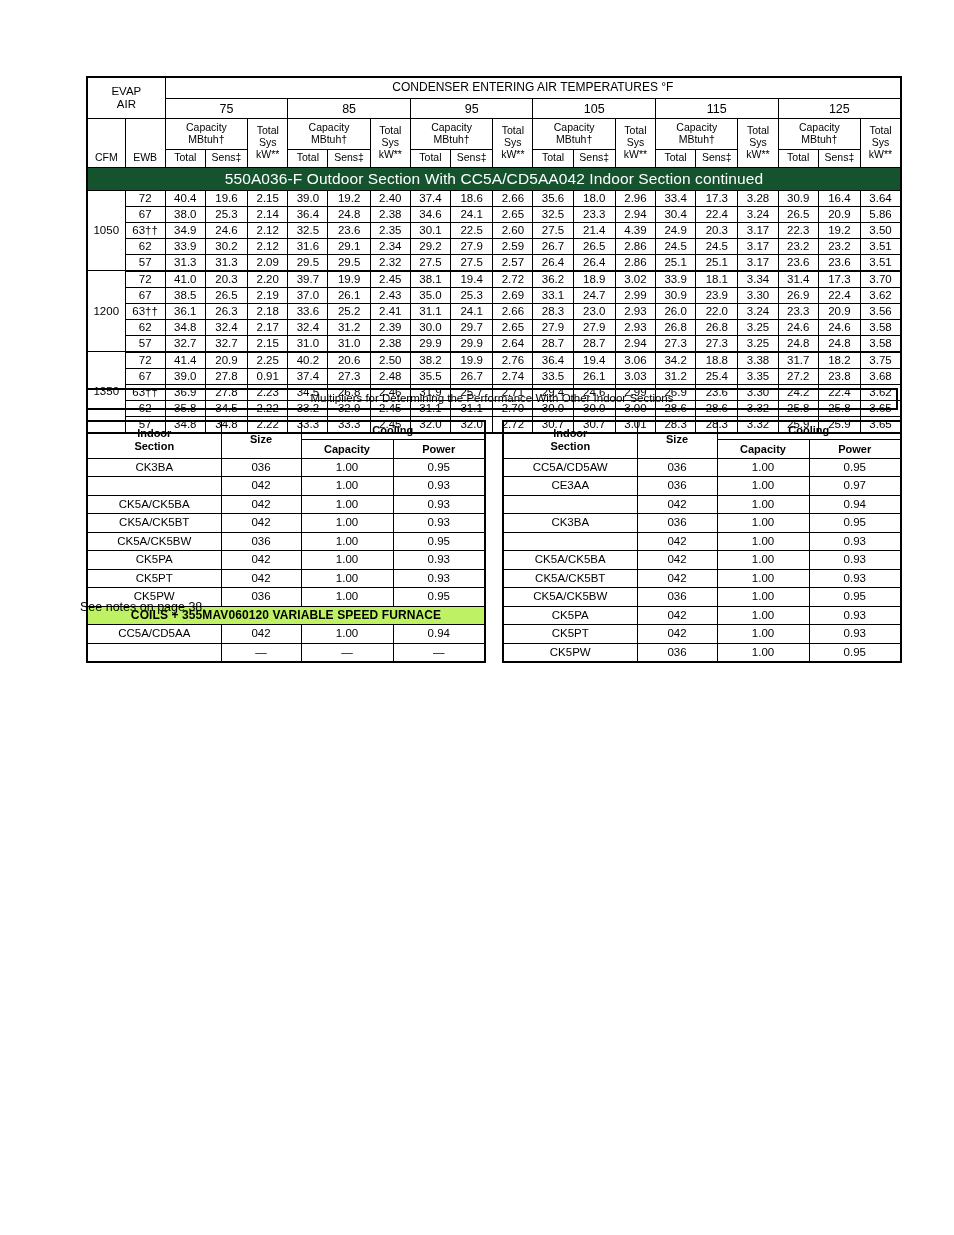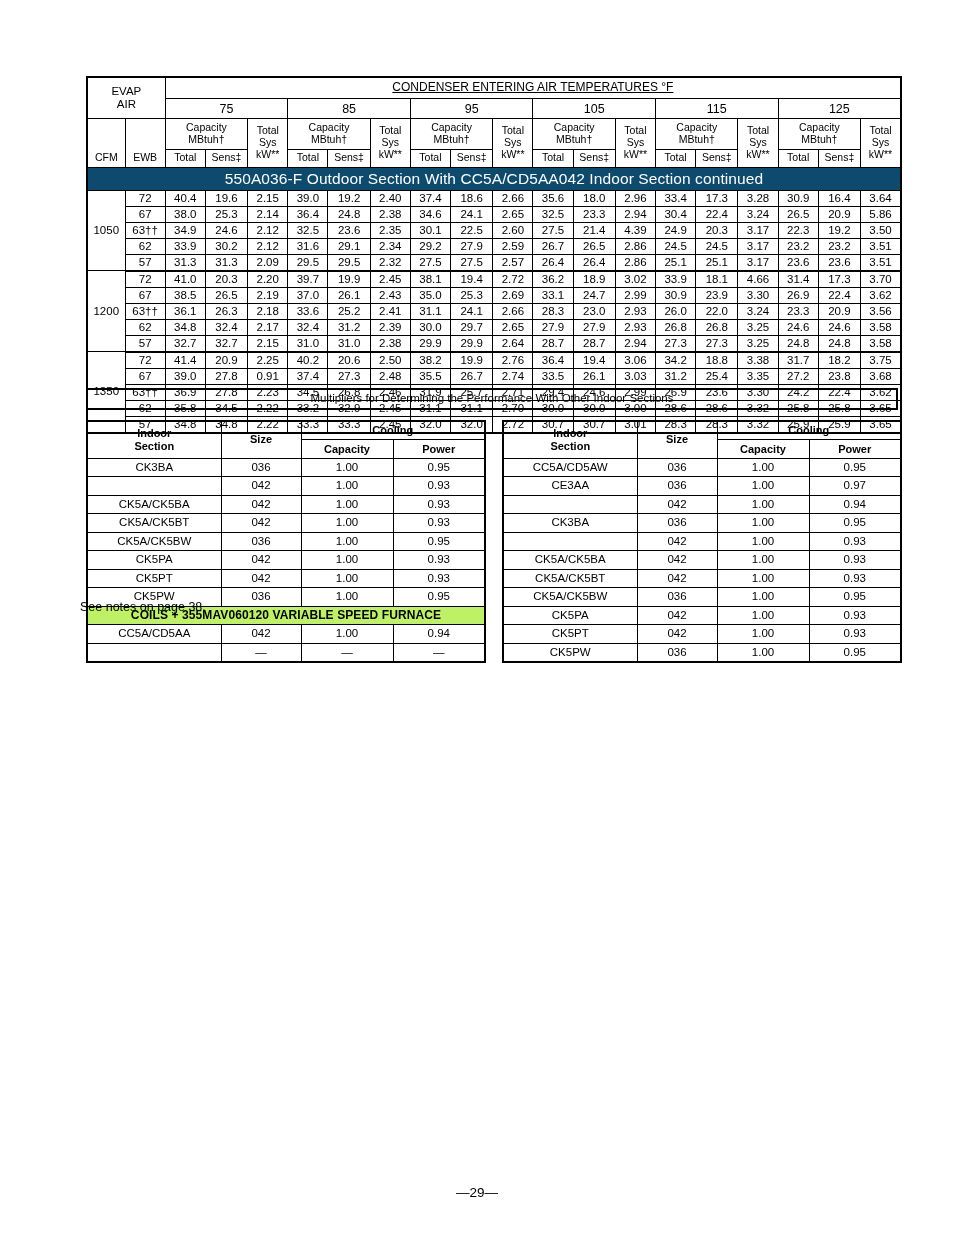--- a/index.html
+++ b/index.html
@@ -48,27 +48,27 @@
     border: 1px solid #000;
     padding: 0;
     text-align: center;
     vertical-align: middle;
     font-weight: normal;
     line-height: 1.12;
   }
   .outer-border { border: 2px solid #000 !important; }
 
   .hdr-b { font-weight: bold; font-size: 10.5px; }
-  .hdr-grp { font-weight: bold; font-size: 12px; text-decoration: underline; }
+  .hdr-grp { font-weight: bold; font-size: 12px; }
   .hdr-temp { font-weight: bold; font-size: 12.5px; }
   .hdr-sub { font-weight: bold; font-size: 10.5px; }
   .hdr-evap { font-weight: bold; font-size: 11.5px; line-height: 1.25; }
 
   .banner {
-    background: #0c4a6e;
+    background: #14532d;
     color: #ffffff;
     font-weight: bold;
     font-size: 15.5px;
     height: 22px;
     letter-spacing: 0.1px;
   }
   .datacell { font-size: 11.5px; height: 15px; }
   .cfmcell { font-size: 11.5px; font-weight: normal; }
   .blockend td { border-bottom: 2px solid #000 !important; }
   
@@ -319,21 +319,21 @@
             <td class="datacell">19.9</td>
             <td class="datacell">2.45</td>
             <td class="datacell">38.1</td>
             <td class="datacell">19.4</td>
             <td class="datacell">2.72</td>
             <td class="datacell">36.2</td>
             <td class="datacell">18.9</td>
             <td class="datacell">3.02</td>
             <td class="datacell">33.9</td>
             <td class="datacell">18.1</td>
-            <td class="datacell">4.66</td>
+            <td class="datacell">3.34</td>
             <td class="datacell">31.4</td>
             <td class="datacell">17.3</td>
             <td class="datacell">3.70</td>
           </tr>
           <tr>
             <td class="datacell">67</td>
             <td class="datacell">38.5</td>
             <td class="datacell">26.5</td>
             <td class="datacell">2.19</td>
             <td class="datacell">37.0</td>
@@ -707,15 +707,14 @@
                   </tr>
                 </tbody>
           </table>
         </td>
       </tr>
     </tbody>
       </table>
   </div>
 
   <div class="see-notes">See notes on page 38.</div>
-  <div class="page-num">—29—</div>
 
 </div>
 
 </body></html>

